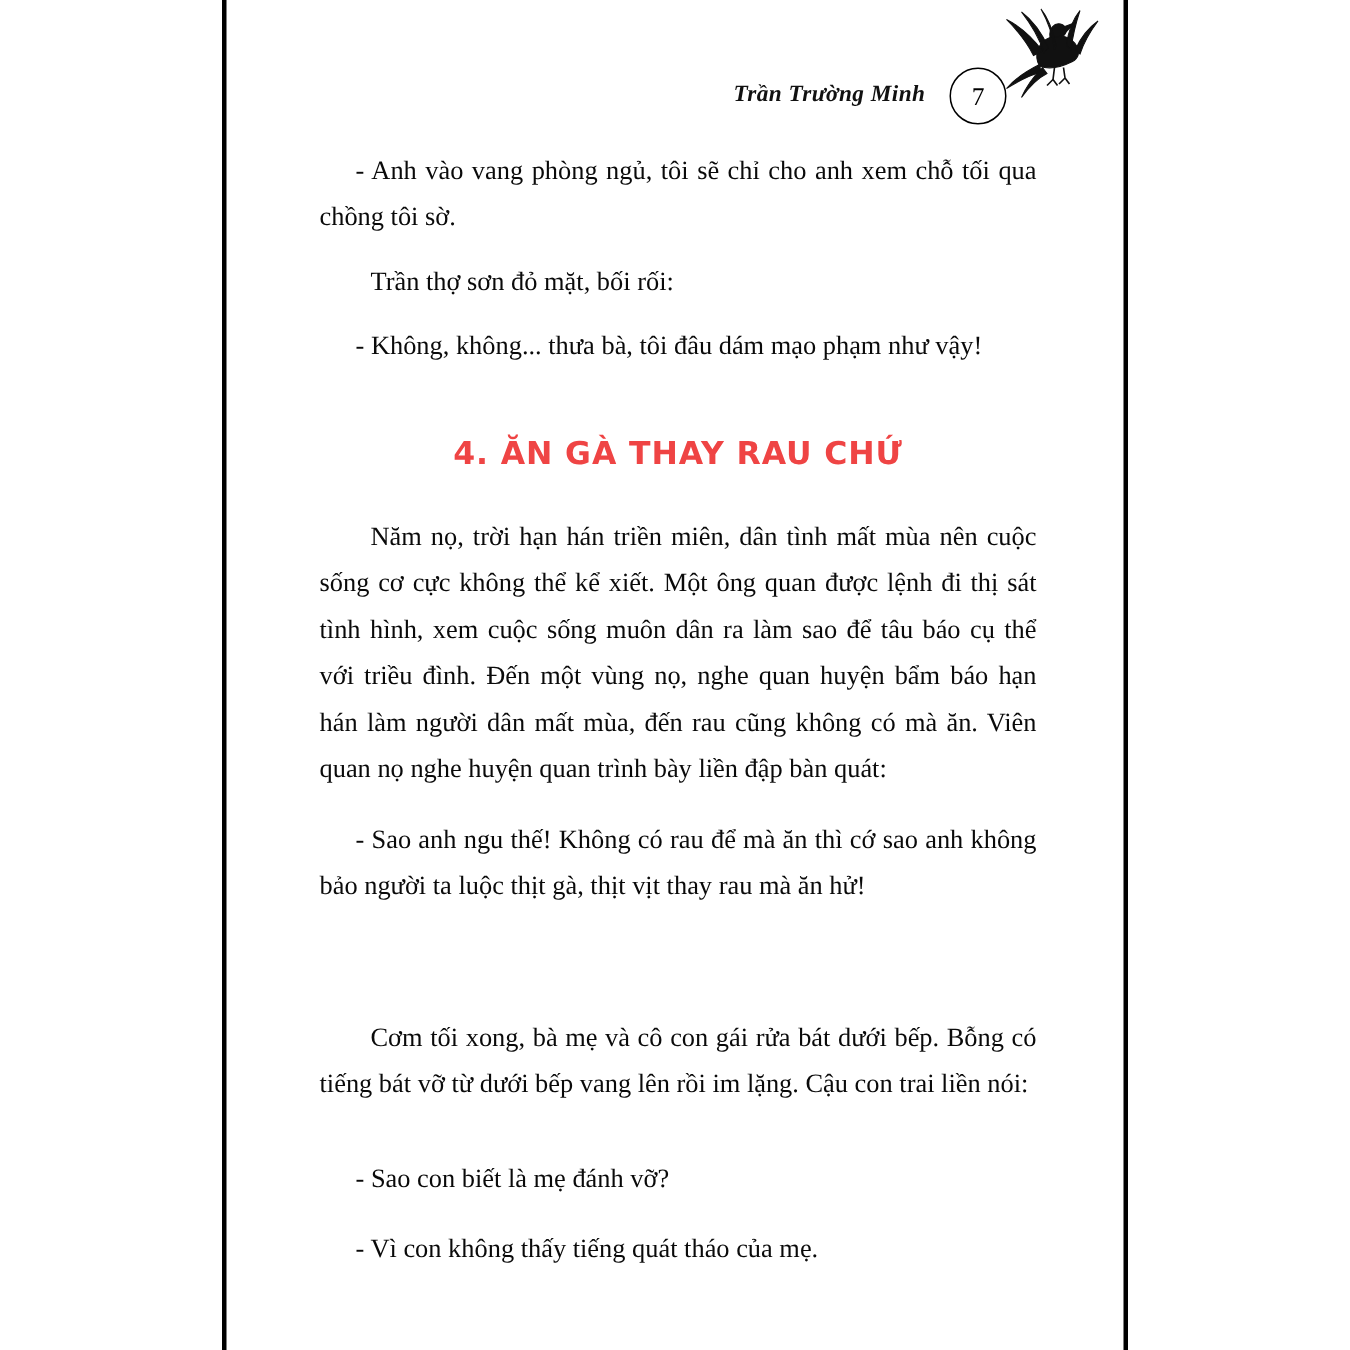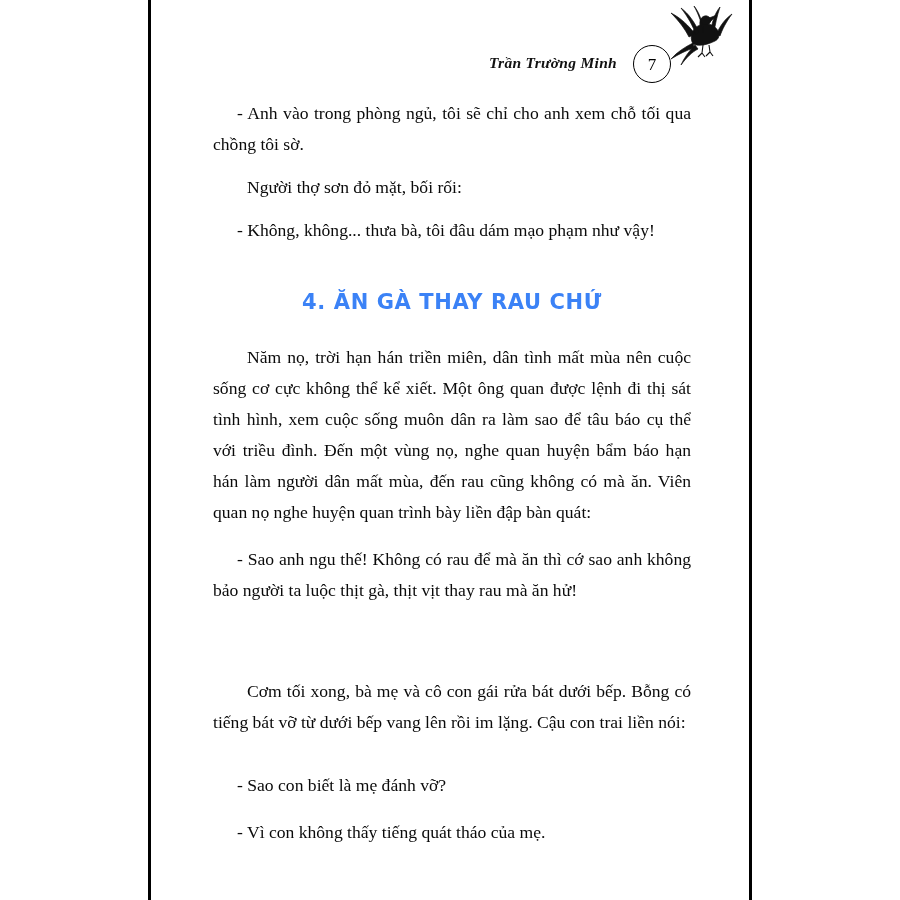--- a/index.html
+++ b/index.html
@@ -116,21 +116,21 @@
     text-indent: 24px;
   }
 
   h2.section-title {
     margin: 0;
     text-align: center;
     font-family: "DejaVu Sans", sans-serif;
     font-weight: bold;
     font-size: 21px;
     letter-spacing: 0.6px;
-    color: #3b82f6;
+    color: #ef4444;
     text-transform: uppercase;
   }
   .sp-before-title { height: 44px; }
   .sp-after-title { height: 28px; }
   .sp-before-title2 { height: 42px; }
   .sp-after-title2 { height: 28px; }
   .sp-block { height: 12px; }
   .sp-block-lg { height: 16px; }
 </style>
 </head>
@@ -165,23 +165,23 @@
 
               <path d="M44 41 L43 49 M43 49 L39 53 M43 49 L46 53" fill="none" stroke-width="1.1"></path>
               <path d="M50 41 L51 48 M51 48 L47 52 M51 48 L54 52" fill="none" stroke-width="1.1"></path>
             </g>
           </svg>
         </div>
       </div>
 
       <div class="content">
 
-        <p class="para dash">- Anh vào trong phòng ngủ, tôi sẽ chỉ cho anh xem chỗ tối qua chồng tôi sờ.</p>
+        <p class="para dash">- Anh vào vang phòng ngủ, tôi sẽ chỉ cho anh xem chỗ tối qua chồng tôi sờ.</p>
         <div class="sp-block"></div>
-        <p class="para indent">Người thợ sơn đỏ mặt, bối rối:</p>
+        <p class="para indent">Trần thợ sơn đỏ mặt, bối rối:</p>
         <div class="sp-block"></div>
         <p class="para dash">- Không, không... thưa bà, tôi đâu dám mạo phạm như vậy!</p>
 
         <div class="sp-before-title"></div>
         <h2 class="section-title">4. ĂN GÀ THAY RAU CHỨ</h2>
         <div class="sp-after-title"></div>
 
         <p class="para indent">Năm nọ, trời hạn hán triền miên, dân tình mất mùa nên cuộc sống cơ cực không thể kể xiết. Một ông quan được lệnh đi thị sát tình hình, xem cuộc sống muôn dân ra làm sao để tâu báo cụ thể với triều đình. Đến một vùng nọ, nghe quan huyện bẩm báo hạn hán làm người dân mất mùa, đến rau cũng không có mà ăn. Viên quan nọ nghe huyện quan trình bày liền đập bàn quát:</p>
         <div class="sp-block-lg"></div>
         <p class="para dash">- Sao anh ngu thế! Không có rau để mà ăn thì cớ sao anh không bảo người ta luộc thịt gà, thịt vịt thay rau mà ăn hử!</p>

